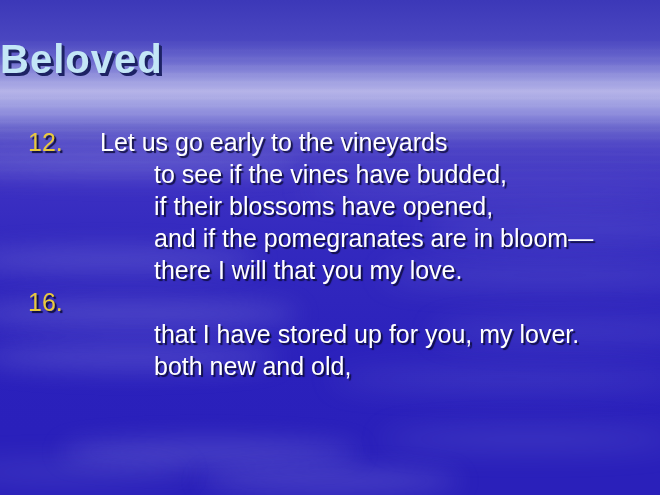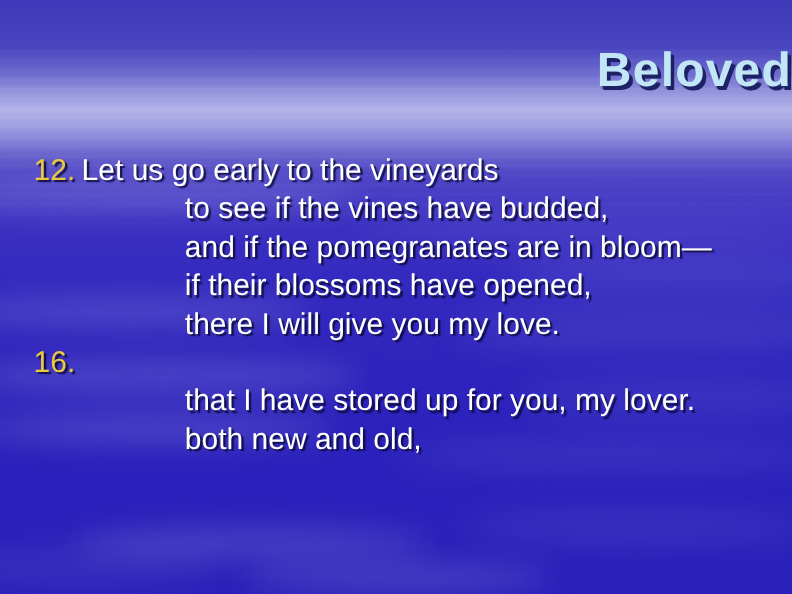--- a/index.html
+++ b/index.html
@@ -64,21 +64,21 @@
   }
   .wisp.soft { background: rgba(185,188,238,0.22); filter: blur(12px); }
   .wisp.faint { background: rgba(170,175,230,0.16); filter: blur(14px); }
 
   
   #title {
     position: absolute;
     top: 37px;
     left: 0;
     width: 660px;
-    text-align: right;
+    text-align: left;
     font-size: 40px;
     font-weight: bold;
     letter-spacing: 1px;
     color: #c3e6f7;
     text-shadow: 3px 3px 0 #1d2264, 2px 2px 1px #23276d;
   }
 
   
   #body {
     position: absolute;
@@ -97,21 +97,21 @@
     white-space: pre;
   }
   .vline .num {
     position: absolute;
     left: 28px;
     top: 0;
     color: #e9c93f;
     text-shadow: 2px 2px 1px rgba(10,10,50,0.9);
   }
   .vline .txt { position: absolute; top: 0; }
-  .vline.first .txt { left: 68px; }
+  .vline.first .txt { left: 100px; }
   .vline.cont  .txt { left: 118px; margin-left: 36px; }
 </style>
 </head>
 <body>
 
 <div id="slide">
 
   <div class="wisps top"></div>
 
   <div class="wisps">
@@ -136,27 +136,27 @@
 
     <div class="verse">
       <div class="vline first">
         <span class="num">12.</span>
         <span class="txt">Let us go early to the vineyards</span>
       </div>
       <div class="vline cont">
         <span class="txt">to see if the vines have budded,</span>
       </div>
       <div class="vline cont">
+        <span class="txt">if their blossoms have opened,</span>
+      </div>
+      <div class="vline cont">
         <span class="txt">and if the pomegranates are in bloom—</span>
       </div>
       <div class="vline cont">
-        <span class="txt">if their blossoms have opened,</span>
-      </div>
-      <div class="vline cont">
-        <span class="txt">there I will give you my love.</span>
+        <span class="txt">there I will that you my love.</span>
       </div>
     </div>
 
     <div class="verse">
       <div class="vline first">
         <span class="num">16.</span>
       </div>
       <div class="vline cont">
         <span class="txt">that I have stored up for you, my lover.</span>
       </div>

